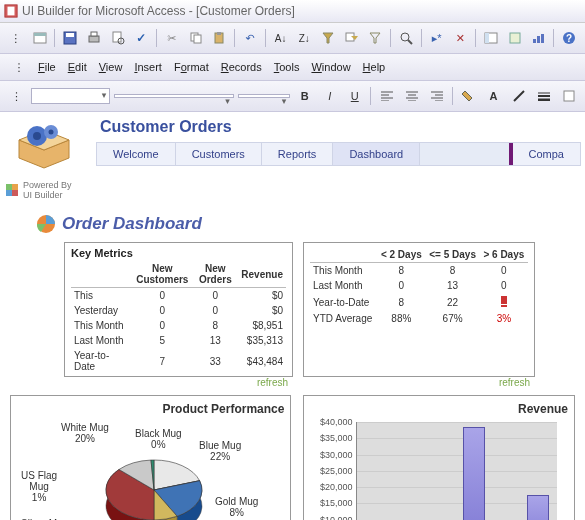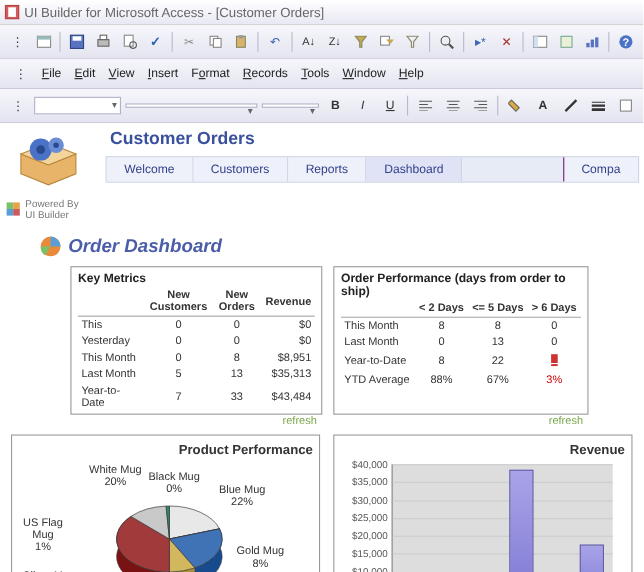--- a/index.html
+++ b/index.html
@@ -21,21 +21,21 @@
   .header-area { display:flex; background:#fff; padding:4px 4px 0 4px; }
   .logo-col { width:92px; }
   .logo-box { width:80px; height:60px; display:flex; align-items:center; justify-content:center;}
   .powered { font-size:9px; color:#777; margin-top:4px; display:flex; align-items:center;}
   .powered svg{margin-right:3px;}
   .head-right { flex:1; }
   .page-title { color:#39509e; font-size:16px; font-weight:bold; margin:2px 0 6px 4px;}
   .tabbar { display:flex; background:#e6ebf6; border:1px solid #cfd4e6; height:22px; align-items:stretch;}
   .tab { padding:4px 16px; border-right:1px solid #cfd4e6; background:#eef1fa; color:#33418a; font-size:11px; display:flex; align-items:center;}
   .tab.active { background:#dfe3f5; }
-  .tab.last{ margin-left:auto; border-left:1px solid #701a75; border-right:none;}
+  .tab.last{ margin-left:auto; border-left:4px solid #701a75; border-right:none;}
   
   .dash-title-row{ display:flex; align-items:center; margin:14px 0 8px 36px;}
   .dash-title{ color:#4b5da9; font-size:17px; font-weight:bold; font-style:italic; margin-left:6px;}
   
   .metrics-row{ display:flex; padding:0 10px; }
   .metrics-box{ border:1px solid #999; padding:4px 6px 2px 6px; position:relative;}
   .metrics-box.left{ width:215px; margin-left:54px;}
   .metrics-box.right{ width:218px; margin-left:10px;}
   .box-title{ font-weight:bold; font-size:11px; margin-bottom:2px; color:#222;}
   table.m{ width:100%; border-collapse:collapse; font-size:10px;}
@@ -330,21 +330,20 @@
             <td>Year-to-Date</td>
             <td>7</td>
             <td>33</td>
             <td class="r">$43,484</td>
           </tr>
         </tbody>
     </table>
     <span class="refresh">refresh</span>
   </div>
   <div class="metrics-box right">
-    <div class="box-title">Order Performance  (days from order to ship)</div>
     <table class="m">
       <tbody>
           <tr>
         <th></th>
         <th>&lt; 2 Days</th>
         <th>&lt;= 5 Days</th>
         <th>&gt; 6 Days</th>
       </tr>
       </tbody>
         <tbody id="op-body">
@@ -391,21 +390,21 @@
           <path d="M 55 68 A 48 30 0 0 1 20.009505883772235 17.463586822139348 L 20.009505883772235 33.46358682213935 A 48 30 0 0 0 55 84 Z" fill="#791212" stroke="#444" stroke-width="0.5"></path>
           <path d="M 55 38 L 55 8 A 48 30 0 0 1 100.65071278216737 28.72949016875158 Z" fill="#e8e8e8" stroke="#333" stroke-width="0.6"></path>
           <path d="M 55 38 L 100.65071278216737 28.72949016875158 A 48 30 0 0 1 100.65071278216737 28.72949016875158 Z" fill="#333333" stroke="#333" stroke-width="0.6"></path>
           <path d="M 55 38 L 100.65071278216737 28.72949016875158 A 48 30 0 0 1 78.12417635688234 64.28920040131591 Z" fill="#3f73b5" stroke="#333" stroke-width="0.6"></path>
           <path d="M 55 38 L 78.12417635688234 64.28920040131591 A 48 30 0 0 1 55 68 Z" fill="#d1b85e" stroke="#333" stroke-width="0.6"></path>
           <path d="M 55 38 L 55 68 A 48 30 0 0 1 20.009505883772235 17.463586822139348 Z" fill="#a13a3a" stroke="#333" stroke-width="0.6"></path>
           <path d="M 55 38 L 20.009505883772235 17.463586822139348 A 48 30 0 0 1 51.986055062592925 8.059198147151854 Z" fill="#c9c9c9" stroke="#333" stroke-width="0.6"></path>
           <path d="M 55 38 L 51.986055062592925 8.059198147151854 A 48 30 0 0 1 54.99999999999999 8 Z" fill="#2f8c70" stroke="#333" stroke-width="0.6"></path>
         </svg>
       <div id="pie-labels">
-          <div class="pie-label" style="left: 64px; top: 0px;">White Mug<br>20%</div>
+          <div class="pie-label" style="left: 44px; top: 0px;">White Mug<br>20%</div>
           <div class="pie-label" style="left: 118px; top: 6px;">Black Mug<br>0%</div>
           <div class="pie-label" style="left: 182px; top: 18px;">Blue Mug<br>22%</div>
           <div class="pie-label" style="left: 198px; top: 74px;">Gold Mug<br>8%</div>
           <div class="pie-label" style="left: 4px; top: 96px;">Silver Mug<br>12%</div>
           <div class="pie-label" style="left: 4px; top: 48px;">US Flag<br>Mug<br>1%</div>
         </div>
     </div>
   </div>
   <div class="chart-box right">
     <div class="chart-title">Revenue</div>

